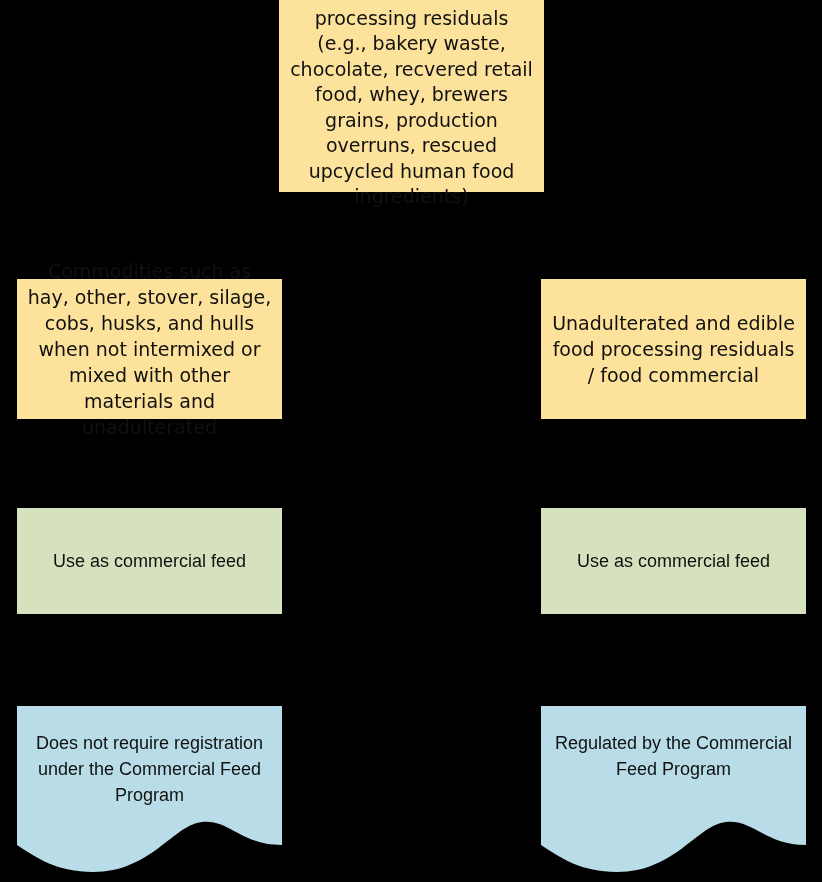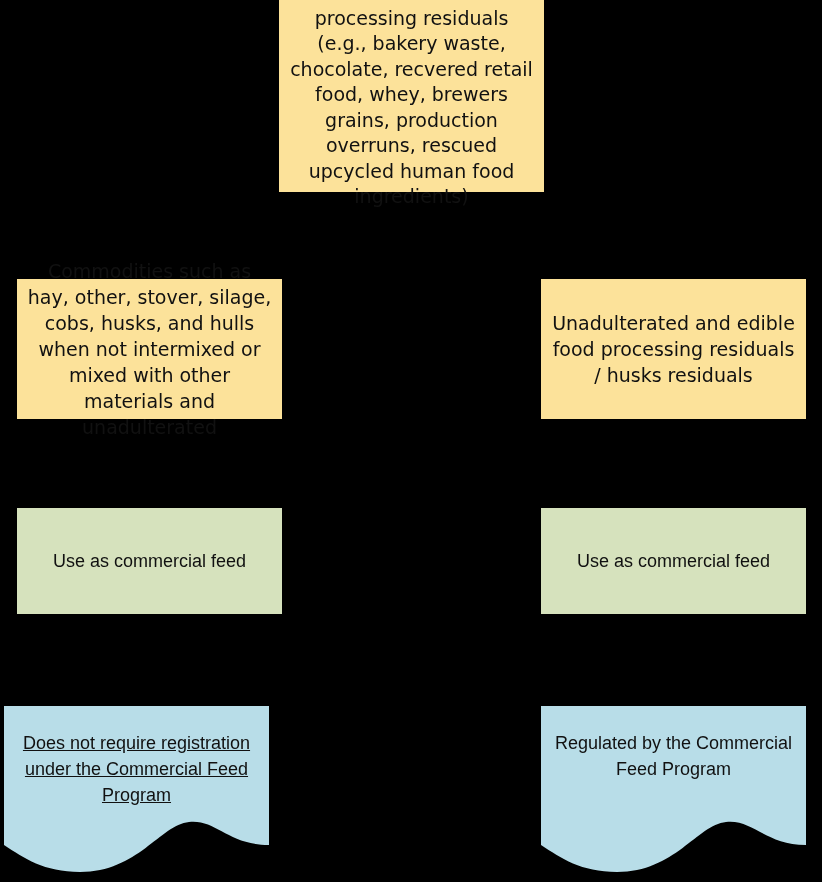--- a/index.html
+++ b/index.html
@@ -75,21 +75,21 @@
   
   .node-outcome {
     top: 706px;
     width: 265px;
     height: 176px;
     background: transparent;
     padding: 0;
     align-items: flex-start;
     justify-content: center;
   }
-  .node-outcome.left  { left: 4px; text-decoration: underline; }
+  .node-outcome.left  { left: 17px; }
   .node-outcome.right { left: 541px; width: 265px; }
 
   .node-outcome .wave-bg {
     position: absolute;
     left: 0;
     top: 0;
     width: 100%;
     height: 100%;
     display: block;
   }
@@ -110,21 +110,21 @@
 
   <div class="node node-source">
     <span class="label">Food residuals and food processing residuals (e.g., bakery waste, chocolate, recvered retail food, whey, brewers grains, production overruns, rescued upcycled human food ingredients)</span>
   </div>
 
   <div class="node node-category left">
     <span class="label">Commodities such as hay, other, stover, silage, cobs, husks, and hulls when not intermixed or mixed with other materials and unadulterated</span>
   </div>
 
   <div class="node node-category right">
-    <span class="label">Unadulterated and edible food processing residuals / husks residuals</span>
+    <span class="label">Unadulterated and edible food processing residuals / food commercial</span>
   </div>
 
   <div class="node node-use left">
     <span class="label">Use as commercial feed</span>
   </div>
 
   <div class="node node-use right">
     <span class="label">Use as commercial feed</span>
   </div>
 

